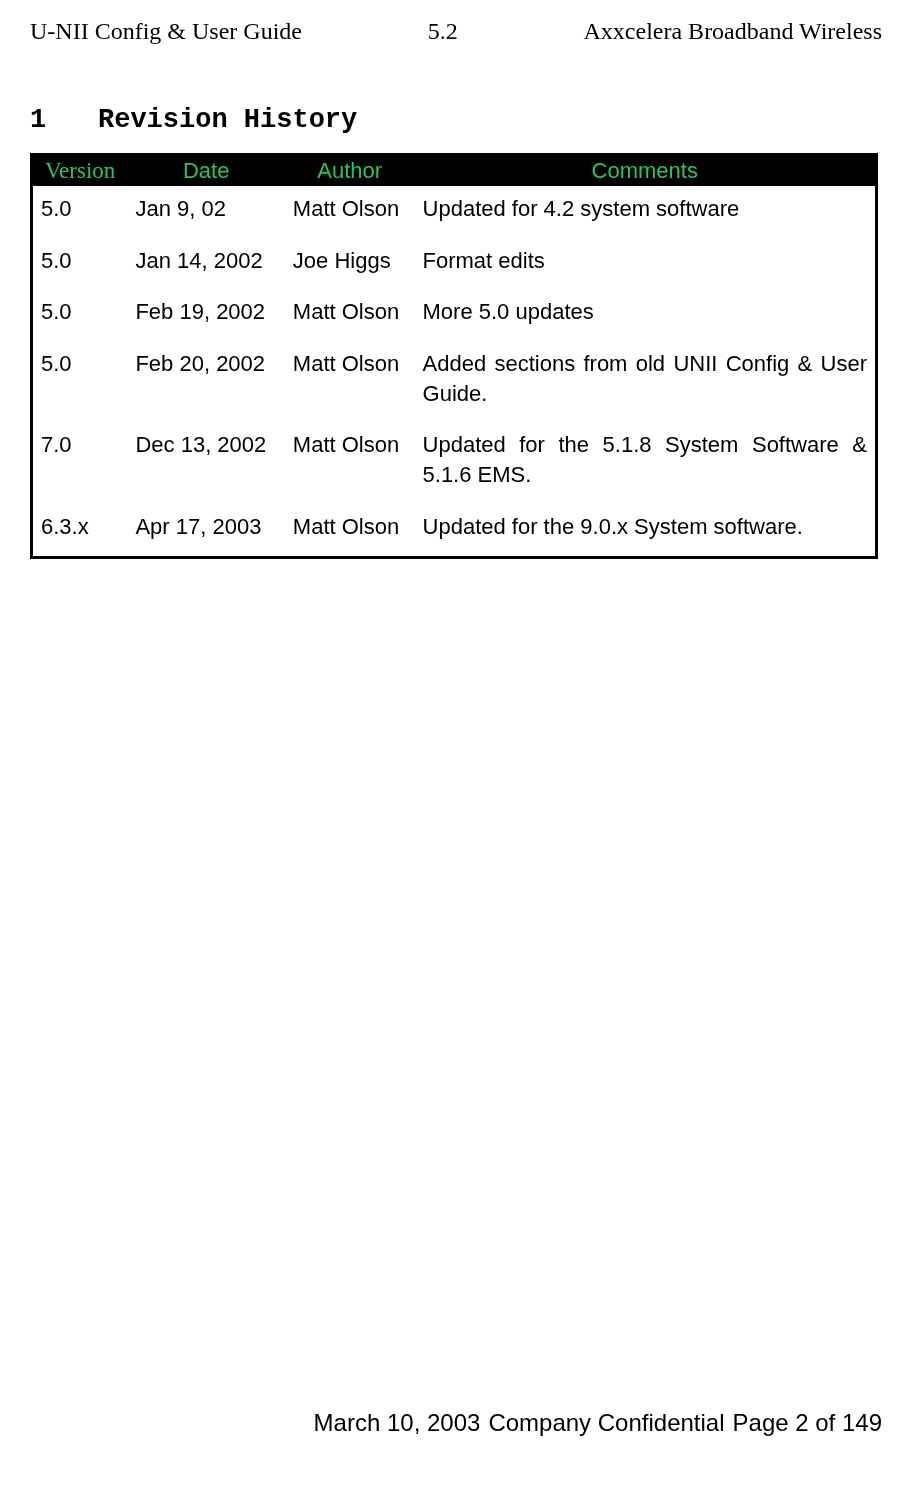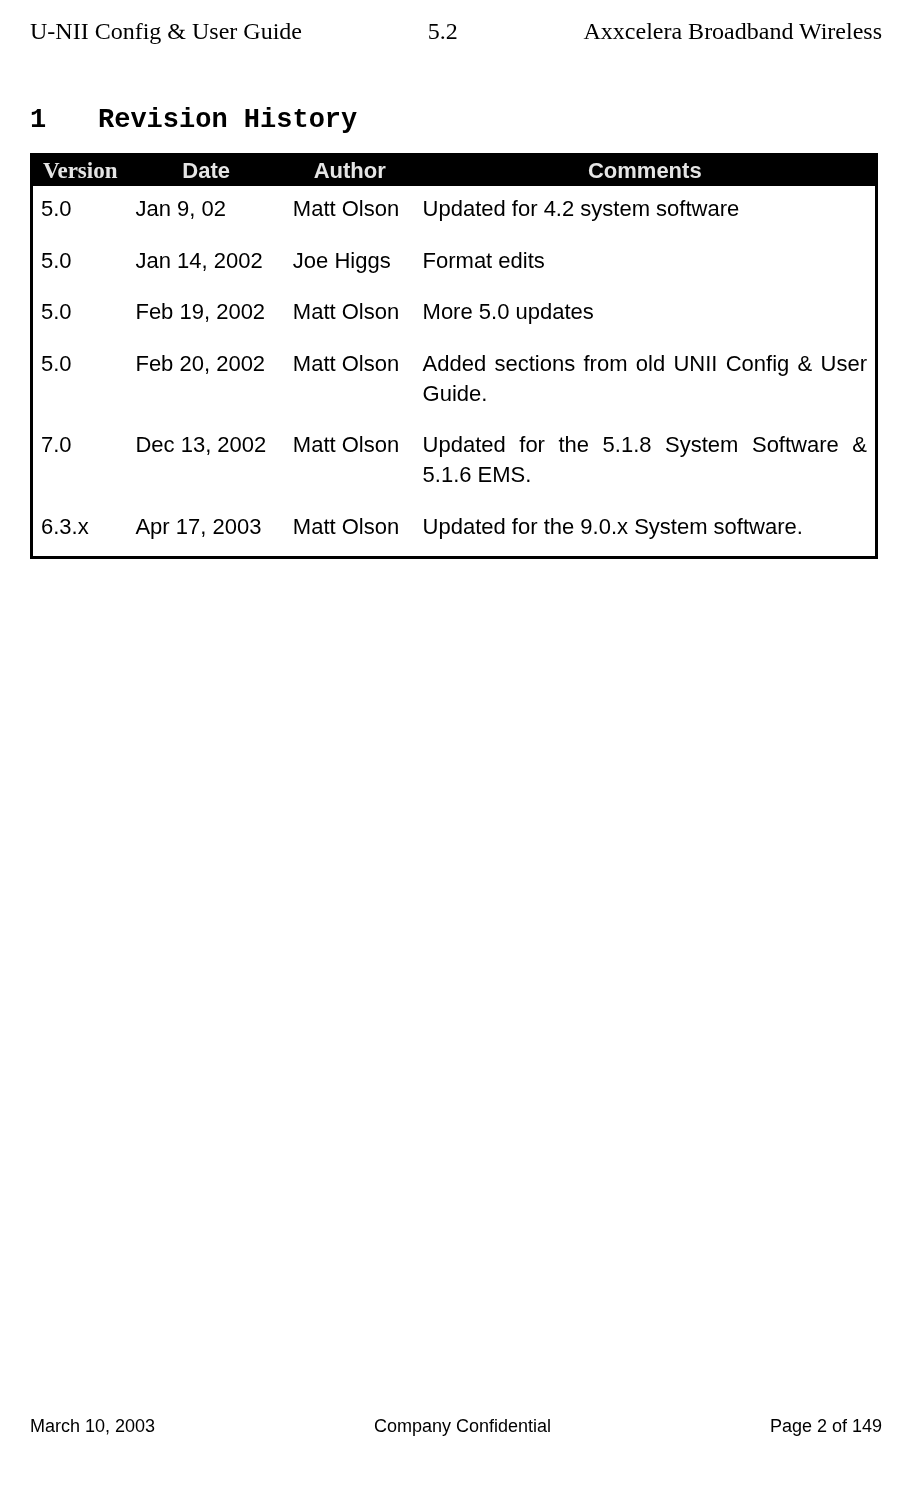--- a/index.html
+++ b/index.html
@@ -28,22 +28,22 @@
     .section-heading .num { display: inline-block; width: 68px; }
     .rev-table {
       border-collapse: collapse;
       width: 848px;
       border: 3px solid #000;
       font-family: Arial, Helvetica, sans-serif;
       font-size: 22px;
     }
     .rev-table thead th {
       background: #000;
-      color: #e5e5e5;
-      font-weight: bold;
+      color: #22c55e;
+      font-weight: normal;
       padding: 2px 6px;
       text-align: center;
     }
     .rev-table thead th.version-col {
       font-family: "Times New Roman", Times, serif;
       font-size: 23px;
     }
     .rev-table tbody td {
       padding: 8px 8px 14px 8px;
       vertical-align: top;
@@ -53,23 +53,23 @@
     .rev-table tbody td.date { width: 158px; }
     .rev-table tbody td.author { width: 130px; }
     .rev-table tbody td.comments { width: 464px; }
     .rev-table tbody td.comments.justify { text-align: justify; }
     .page-footer {
       position: absolute;
       bottom: 56px;
       left: 30px;
       right: 30px;
       display: flex;
-      justify-content: space-between;
+      justify-content: flex-end;
       font-family: Arial, Helvetica, sans-serif;
-      font-size: 18px;
+      font-size: 24px;
     }
   </style>
 </head>
 <body>
 
 <div class="page-header">
   <span>U-NII Config &amp; User Guide</span>
   <span class="center">5.2</span>
   <span>Axxcelera Broadband Wireless</span>
 </div>

